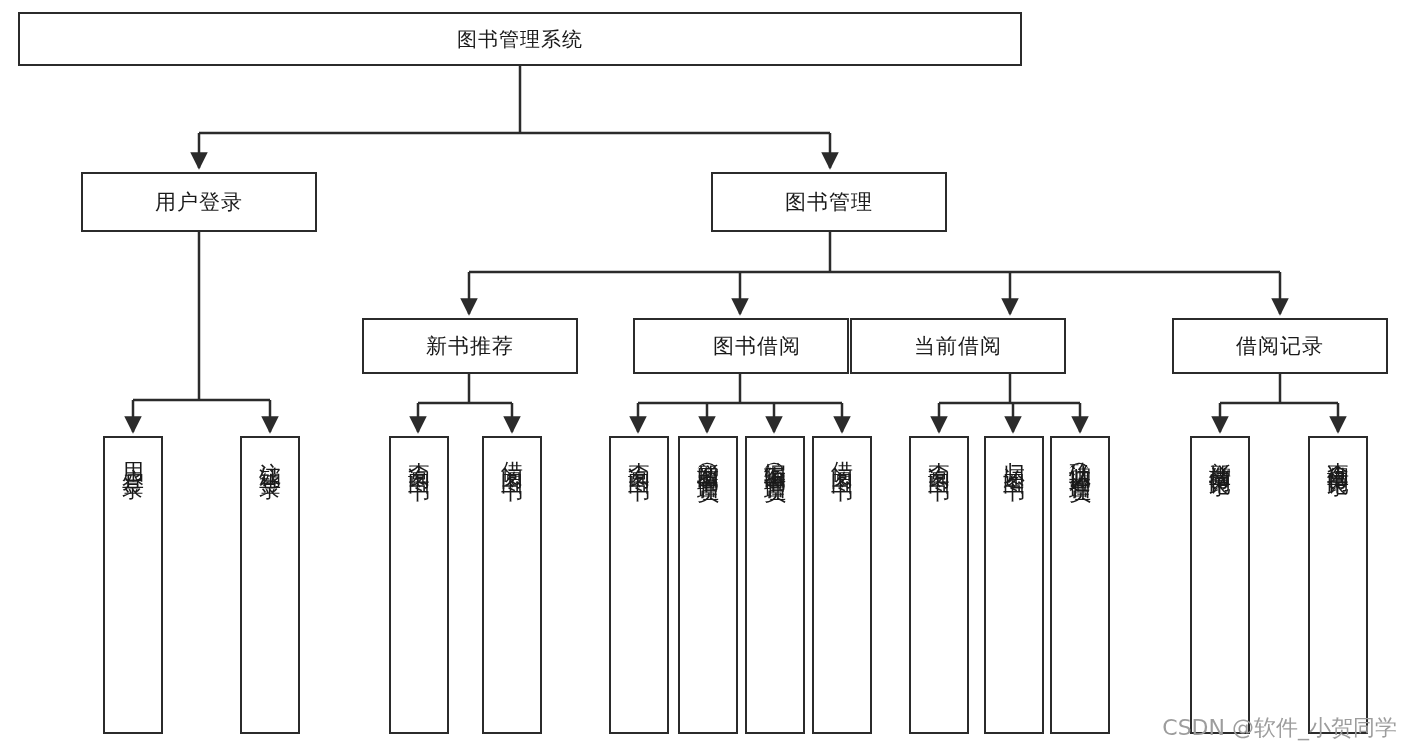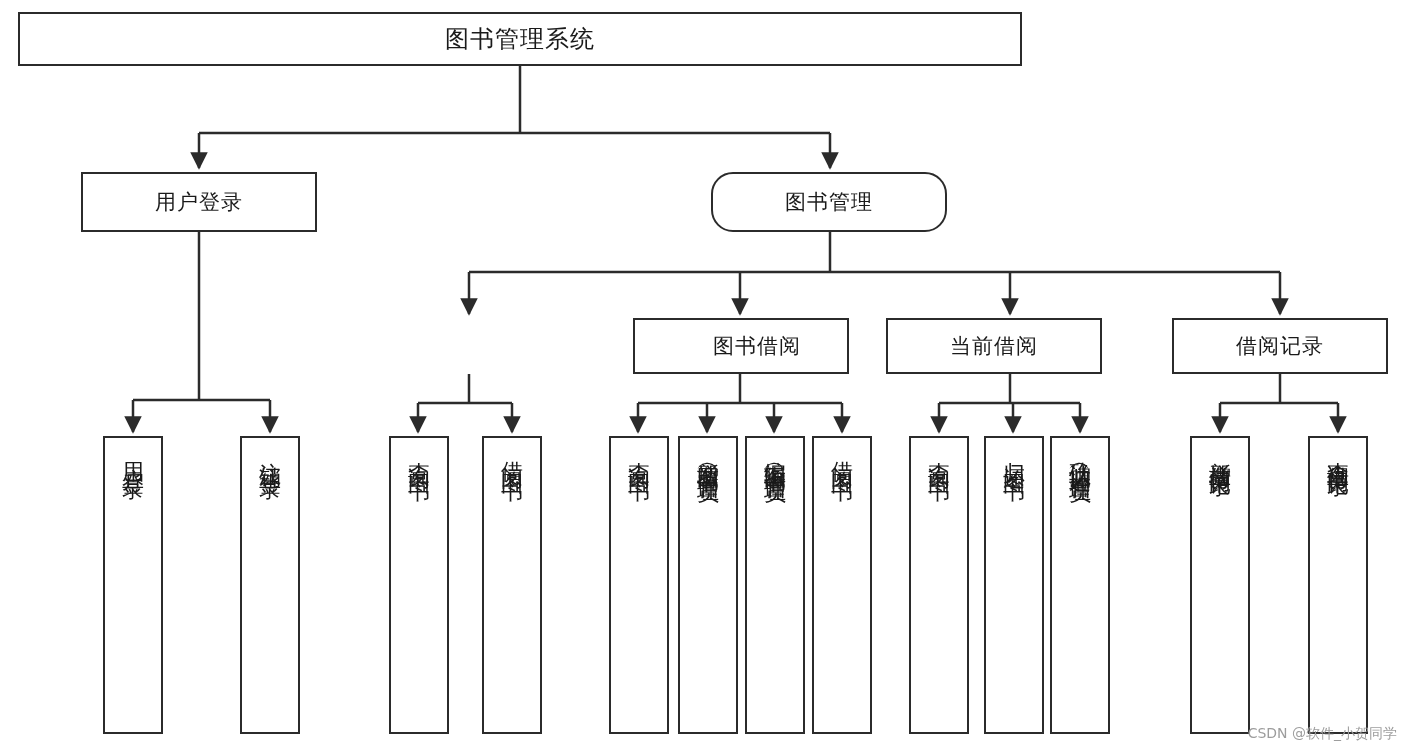--- a/index.html
+++ b/index.html
@@ -38,42 +38,42 @@
     display:block;
     text-align:center;
     white-space:pre;
   }
   
   .node.horiz .lbl{
     writing-mode:horizontal-tb;
     font-size:21px;
     letter-spacing:1px;
   }
-  .node.root .lbl{ font-size:24px; }
+  .node.root .lbl{ font-size:20px; }
   
   .node.leaf{
     align-items:flex-start;
     justify-content:center;
     padding-top:6px;
   }
   .node.leaf .lbl{
     writing-mode:vertical-rl;
     text-orientation:upright;
     font-size:22px;
     letter-spacing:6px;
     line-height:1;
     white-space:nowrap;
   }
   .node.leaf.tall-text .lbl{ letter-spacing:3px; }
   
   #watermark{
     position:absolute;
     right:8px;
     bottom:4px;
-    font-size:14px;
+    font-size:22px;
     color:#9d9d9d;
     white-space:nowrap;
     user-select:none;
   }
 </style>
 </head>
 <body>
 
 <div id="canvas">
 
@@ -128,28 +128,31 @@
     </g>
   </svg>
 
   <div class="node horiz root" style="left: 18px; top: 12px; width: 1004px; height: 54px;">
     <span class="lbl">图书管理系统</span>
   </div>
 
   <div class="node horiz" style="left: 81px; top: 172px; width: 236px; height: 60px;">
     <span class="lbl">用户登录</span>
   </div>
-  <div class="node horiz" style="left: 711px; top: 172px; width: 236px; height: 60px; border-radius: 22px;">
+  <div class="node horiz" style="left: 711px; top: 172px; width: 236px; height: 60px;">
     <span class="lbl">图书管理</span>
   </div>
 
+  <div class="node horiz" style="left: 362px; top: 318px; width: 216px; height: 56px;">
+    <span class="lbl">新书推荐</span>
+  </div>
   <div class="node horiz" style="left: 633px; top: 318px; width: 216px; height: 56px; padding-left: 32px;">
     <span class="lbl">图书借阅</span>
   </div>
-  <div class="node horiz" style="left: 886px; top: 318px; width: 216px; height: 56px;">
+  <div class="node horiz" style="left: 850px; top: 318px; width: 216px; height: 56px;">
     <span class="lbl">当前借阅</span>
   </div>
   <div class="node horiz" style="left: 1172px; top: 318px; width: 216px; height: 56px; justify-content: center;">
     <span class="lbl">借阅记录</span>
   </div>
 
   <div class="node leaf" style="left: 103px; top: 436px; width: 60px; height: 298px;">
     <span class="lbl">用户登录</span>
   </div>
   <div class="node leaf" style="left: 240px; top: 436px; width: 60px; height: 298px;">

